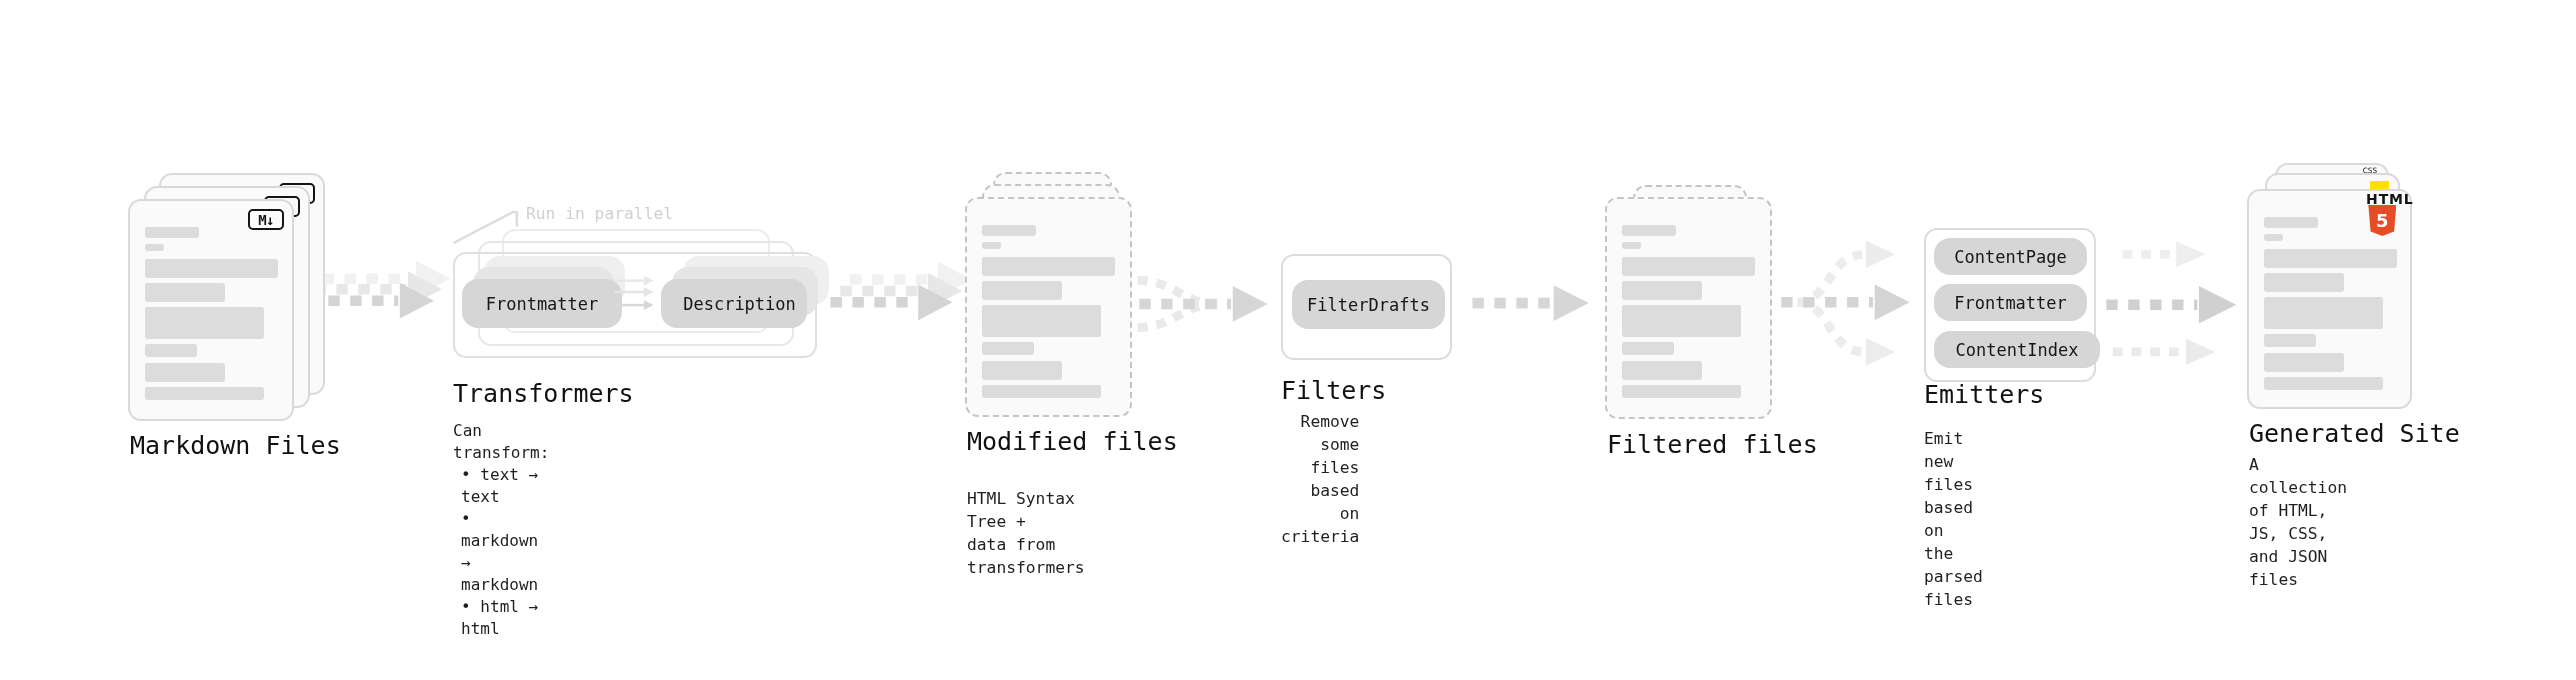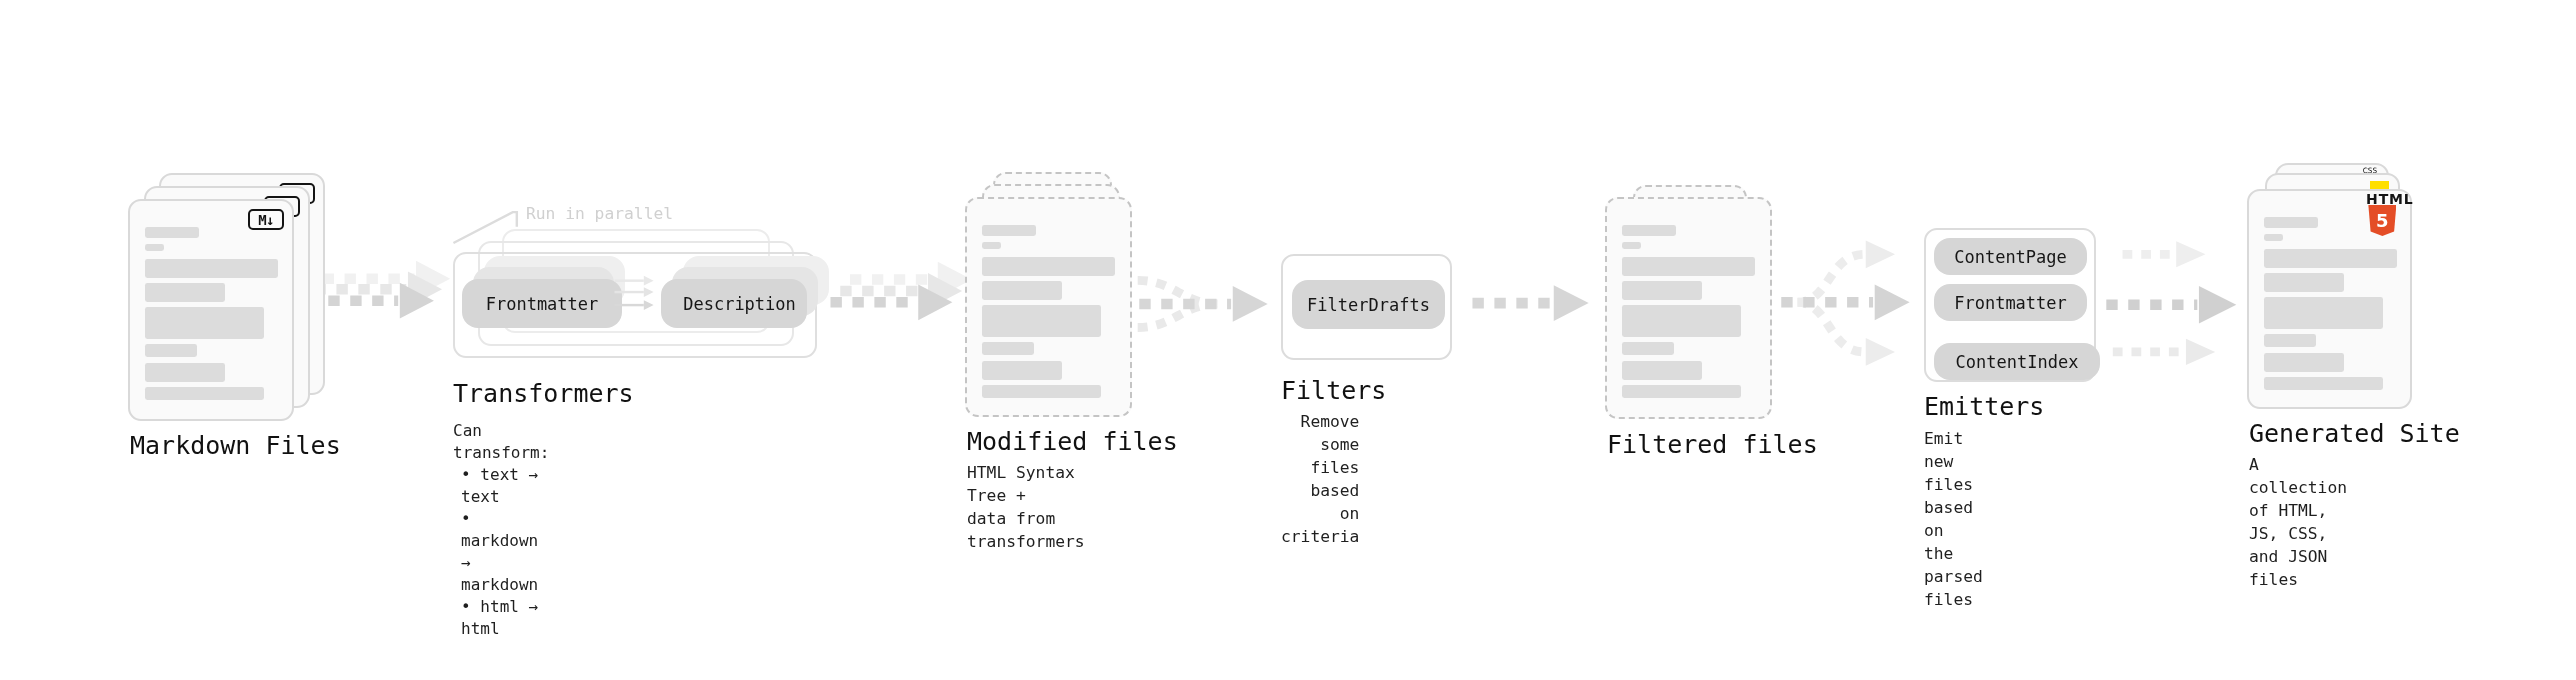--- a/index.html
+++ b/index.html
@@ -180,21 +180,21 @@
       <i class="sk s1"></i>
         <i class="sk s2"></i>
         <i class="sk s3"></i>
         <i class="sk s4"></i>
         <i class="sk s5"></i>
         <i class="sk s6"></i>
         <i class="sk s7"></i>
         <i class="sk s8"></i>
     </div>
     <div class="section-label" style="left:967px;top:427px;">Modified files</div>
-    <div class="section-desc" style="left:967px;top:461px;">HTML Syntax Tree +
+    <div class="section-desc" style="left:967px;top:487px;">HTML Syntax Tree +
 data from transformers</div>
   </div>
 
   <div class="abs">
     <div class="frame filled" style="left:1281px;top:254px;width:171px;height:106px;"></div>
     <div class="pill" style="left:1292px;top:280px;width:153px;height:49px;">FilterDrafts</div>
     <div class="section-label" style="left:1281px;top:376px;">Filters</div>
     <div class="section-desc" style="left:1281px;top:410px;text-align:right;">Remove some files based
 on criteria</div>
   </div>
@@ -211,22 +211,22 @@
         <i class="sk s7"></i>
         <i class="sk s8"></i>
     </div>
     <div class="section-label" style="left:1607px;top:430px;">Filtered files</div>
   </div>
 
   <div class="abs">
     <div class="frame filled" style="left:1924px;top:228px;width:172px;height:154px;"></div>
     <div class="pill" style="left:1934px;top:238px;width:153px;height:37px;">ContentPage</div>
     <div class="pill" style="left:1934px;top:284px;width:153px;height:37px;">Frontmatter</div>
-    <div class="pill" style="left:1934px;top:331px;width:166px;height:37px;margin-top:12px;">ContentIndex</div>
-    <div class="section-label" style="left:1924px;top:392px;">Emitters</div>
+    <div class="pill" style="left:1934px;top:331px;width:166px;height:37px;">ContentIndex</div>
+    <div class="section-label" style="left:1924px;top:380px;">Emitters</div>
     <div class="section-desc" style="left:1924px;top:427px;">Emit new files based on
 the parsed files</div>
   </div>
 
   <div class="abs">
     <div class="card" style="left:2275px;top:163px;width:114px;height:89px;">
       <div class="css-badge">
         <div class="css-word">CSS</div>
         <div class="css-bar"></div>
       </div>

